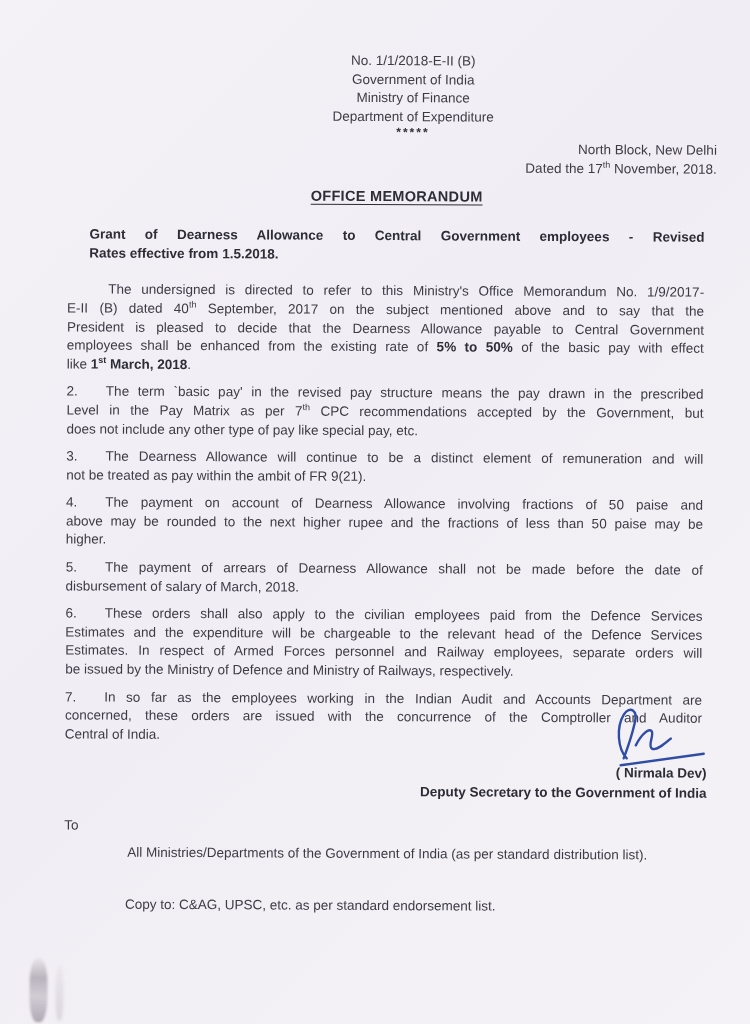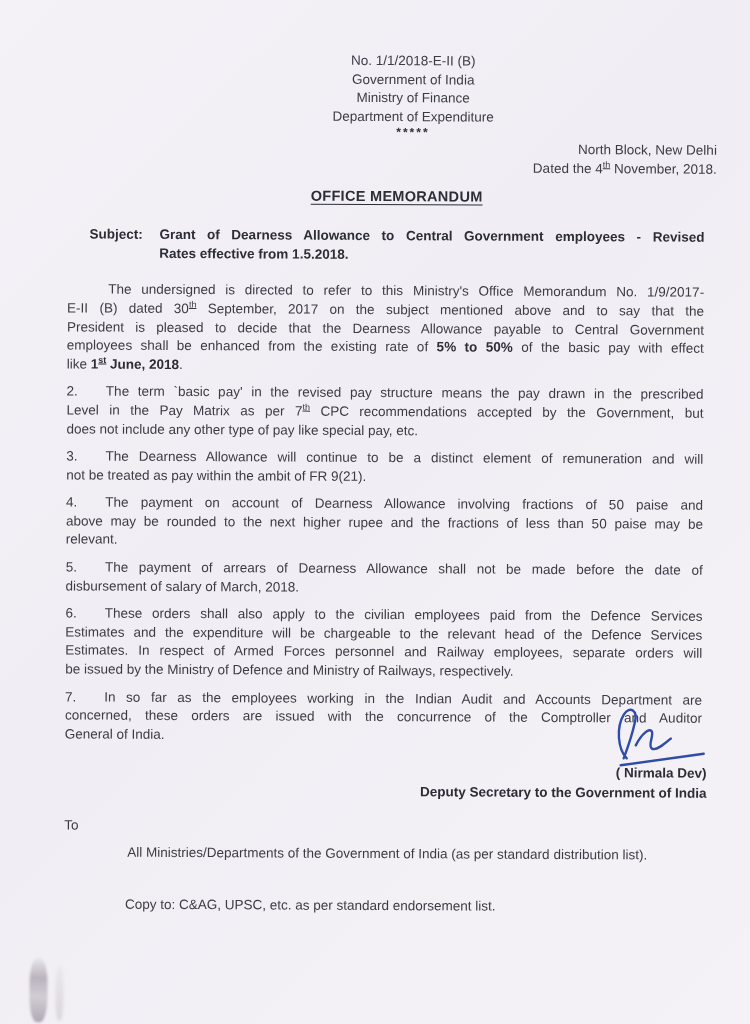--- a/index.html
+++ b/index.html
@@ -22,21 +22,21 @@
   .subject-row{margin-top:22px;margin-left:22px;display:flex;font-weight:bold;color:#2d2d36;}
   .subject-label{flex:none;width:70px;}
   .subject-content{flex:1;}
   .subject-content .para{margin-bottom:11px;}
 
   .paras{margin-top:7px;}
   .para{margin-bottom:9px;}
   .line{text-align:justify;}
   .line.just{text-align-last:justify;}
   .tab{display:inline-block;}
-  sup{font-size:9px;line-height:0;vertical-align:super;text-decoration:underline;}
+  sup{font-size:9px;line-height:0;vertical-align:super;}
   .b{font-weight:bold;color:#2d2d36;}
 
   .sig-block{margin-top:17px;width:642px;text-align:right;font-weight:bold;
              color:#2d2d36;line-height:19.5px;}
 
   .to-label{margin-top:17px;}
   .dist-line{margin-top:8px;margin-left:63px;}
   .copy-line{margin-top:33px;margin-left:61px;}
 
   .sig-svg{position:absolute;left:612px;top:702px;width:100px;height:68px;}
@@ -58,71 +58,70 @@
       <div class="hdr-center">
         <div>No. 1/1/2018-E-II (B)</div>
         <div>Government of India</div>
         <div>Ministry of Finance</div>
         <div>Department of Expenditure</div>
         <span class="stars">*****</span>
       </div>
 
       <div class="date-block">
         <div>North Block, New Delhi</div>
-        <div><span>Dated the 4</span><sup>th</sup><span> November, 2018.</span></div>
+        <div><span>Dated the 17</span><sup>th</sup><span> November, 2018.</span></div>
       </div>
 
       <div class="memo-title">OFFICE MEMORANDUM</div>
 
       <div class="subject-row">
-        <div class="subject-label">Subject:</div>
         <div class="subject-content">
             <div class="para">
               <div class="line just"><span>Grant of Dearness Allowance to Central Government employees - Revised</span></div>
               <div class="line"><span>Rates effective from 1.5.2018.</span></div>
             </div>
           </div>
       </div>
 
       <div class="paras">
           <div class="para">
             <div class="line just"><span class="tab" style="width: 41px;"></span><span>The undersigned is directed to refer to this Ministry's Office Memorandum No. 1/9/2017-</span></div>
-            <div class="line just"><span>E-II (B) dated 30</span><sup>th</sup><span> September, 2017 on the subject mentioned above and to say that the</span></div>
+            <div class="line just"><span>E-II (B) dated 40</span><sup>th</sup><span> September, 2017 on the subject mentioned above and to say that the</span></div>
             <div class="line just"><span>President is pleased to decide that the Dearness Allowance payable to Central Government</span></div>
             <div class="line just"><span>employees shall be enhanced from the existing rate of </span><span class="b">5% to 50%</span><span> of the basic pay with effect</span></div>
-            <div class="line"><span>like </span><span class="b">1</span><sup class="b">st</sup><span class="b"> June, 2018</span><span>.</span></div>
+            <div class="line"><span>like </span><span class="b">1</span><sup class="b">st</sup><span class="b"> March, 2018</span><span>.</span></div>
           </div>
           <div class="para">
             <div class="line just"><span>2.</span><span class="tab" style="width: 28px;"></span><span>The term `basic pay' in the revised pay structure means the pay drawn in the prescribed</span></div>
             <div class="line just"><span>Level in the Pay Matrix as per 7</span><sup>th</sup><span> CPC recommendations accepted by the Government, but</span></div>
             <div class="line"><span>does not include any other type of pay like special pay, etc.</span></div>
           </div>
           <div class="para">
             <div class="line just"><span>3.</span><span class="tab" style="width: 28px;"></span><span>The Dearness Allowance will continue to be a distinct element of remuneration and will</span></div>
             <div class="line"><span>not be treated as pay within the ambit of FR 9(21).</span></div>
           </div>
           <div class="para">
             <div class="line just"><span>4.</span><span class="tab" style="width: 28px;"></span><span>The payment on account of Dearness Allowance involving fractions of 50 paise and</span></div>
             <div class="line just"><span>above may be rounded to the next higher rupee and the fractions of less than 50 paise may be</span></div>
-            <div class="line"><span>relevant.</span></div>
+            <div class="line"><span>higher.</span></div>
           </div>
           <div class="para">
             <div class="line just"><span>5.</span><span class="tab" style="width: 28px;"></span><span>The payment of arrears of Dearness Allowance shall not be made before the date of</span></div>
             <div class="line"><span>disbursement of salary of March, 2018.</span></div>
           </div>
           <div class="para">
             <div class="line just"><span>6.</span><span class="tab" style="width: 28px;"></span><span>These orders shall also apply to the civilian employees paid from the Defence Services</span></div>
             <div class="line just"><span>Estimates and the expenditure will be chargeable to the relevant head of the Defence Services</span></div>
             <div class="line just"><span>Estimates. In respect of Armed Forces personnel and Railway employees, separate orders will</span></div>
             <div class="line"><span>be issued by the Ministry of Defence and Ministry of Railways, respectively.</span></div>
           </div>
           <div class="para">
             <div class="line just"><span>7.</span><span class="tab" style="width: 28px;"></span><span>In so far as the employees working in the Indian Audit and Accounts Department are</span></div>
             <div class="line just"><span>concerned, these orders are issued with the concurrence of the Comptroller and Auditor</span></div>
-            <div class="line"><span>General of India.</span></div>
+            <div class="line"><span>Central of India.</span></div>
           </div>
         </div>
 
       <div class="sig-block">
         <div>( Nirmala Dev)</div>
         <div>Deputy Secretary to the Government of India</div>
       </div>
 
       <div class="to-label">To</div>
       <div class="dist-line">All Ministries/Departments of the Government of India (as per standard distribution list).</div>

